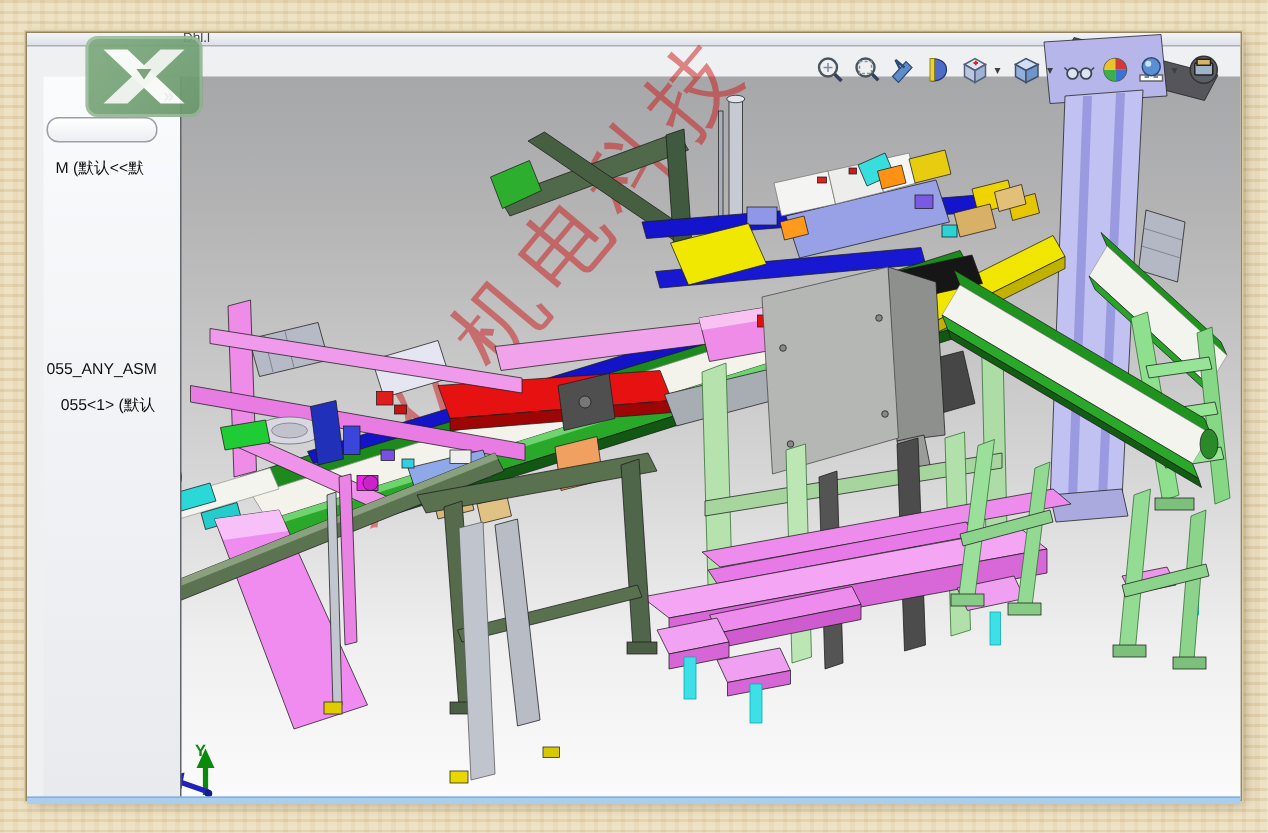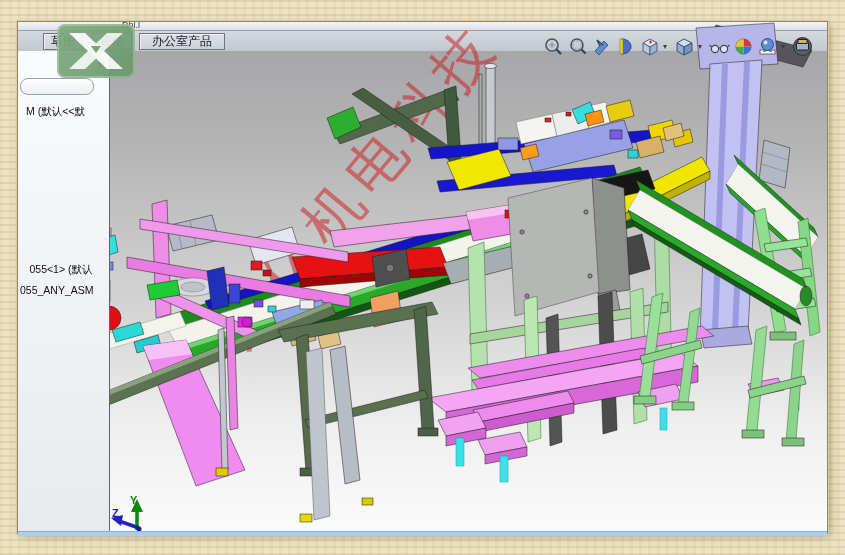--- a/index.html
+++ b/index.html
@@ -21,21 +21,21 @@
   .clipped-text{position:absolute;left:104px;top:-1px;height:7px;overflow:hidden;
     font-size:9px;color:#444;line-height:9px;}
   .tabbar{position:absolute;left:0;top:8px;width:809px;height:21px;
     background:linear-gradient(#d4d8df,#c2c7cf);
     border-top:1px solid #9aa0a8;border-bottom:1px solid #81868e;}
   .tab{position:absolute;top:2px;height:15px;line-height:15px;padding:0 7px;
     font-size:12px;color:#15181c;background:linear-gradient(#dde1e7,#cdd2da);
     border:1px solid #6f747c;box-shadow:inset 1px 1px 0 #f0f2f6;cursor:default;}
   .viewport{position:absolute;left:79px;top:29px;width:730px;height:482px;
     background:linear-gradient(#a6a7a9 0%,#b3b3b4 18%,#d3d3d3 52%,#efefef 78%,#fbfbfb 100%);}
-  .panel{position:absolute;left:0;top:29px;width:79px;height:482px;
+  .panel{position:absolute;left:11px;top:29px;width:79px;height:482px;
     background:linear-gradient(#fafbfd,#e8eaee);border-right:1px solid #5f646b;z-index:30;padding-left:12px;}
   .chevron{position:absolute;right:4px;top:5px;font-size:13px;font-weight:bold;color:#35507e;cursor:pointer;}
   .pill{position:absolute;left:2px;top:27px;width:72px;height:15px;border-radius:8px;
     background:linear-gradient(#ffffff,#eceef2);border:1px solid #9aa0aa;}
   .tree-item{position:absolute;font-size:10.5px;color:#101010;white-space:nowrap;overflow:hidden;width:78px;}
   .modelsvg{position:absolute;left:0;top:0;width:845px;height:555px;z-index:10;pointer-events:none;}
   .hud{position:absolute;left:543px;top:36px;display:flex;gap:3px;align-items:center;z-index:20;}
   .hicon{width:21px;height:21px;display:inline-block;cursor:pointer;}
   .caret{font-size:8px;color:#3a3f45;width:8px;display:inline-block;cursor:pointer;}
   .logo{position:absolute;left:57px;top:24px;width:78px;height:54px;border-radius:8px;
@@ -48,33 +48,28 @@
 </style>
 </head>
 <body>
 
 <div class="ui">
 
   <div class="topstrip">
     <span class="clipped-text">Dhl.l</span>
   </div>
 
-  <div class="tabbar">
-    <span class="tab" style="left:25px;width:24px;text-align:center">草图</span>
-    <span class="tab" style="left:74px;width:24px;text-align:center">评估</span>
-    <span class="tab" style="left:121px;width:70px;text-align:center">办公室产品</span>
-  </div>
 
   <div class="viewport"></div>
 
   <div class="panel">
     <span class="chevron">»</span>
     <div class="pill"></div>
     <div class="tree-item" style="left:8px;top:54px;">M  (默认&lt;&lt;默</div>
-    <div class="tree-item" style="left:2px;top:189px;margin-top:44px;">055_ANY_ASM</div>
+    <div class="tree-item" style="left:2px;top:189px;">055_ANY_ASM</div>
     <div class="tree-item" style="left:4px;top:212px;text-align:center;">055&lt;1&gt; (默认</div>
   </div>
 </div>
 
 <svg class="modelsvg" viewBox="0 0 845 555">
   <g stroke="#1b1b1b" stroke-width="0.5">
 
     <text class="redmark" transform="translate(243,352) rotate(-50)" font-size="58" letter-spacing="9" fill="#cc1818" stroke="none">凡亿机电科技</text>
 
     <g>

